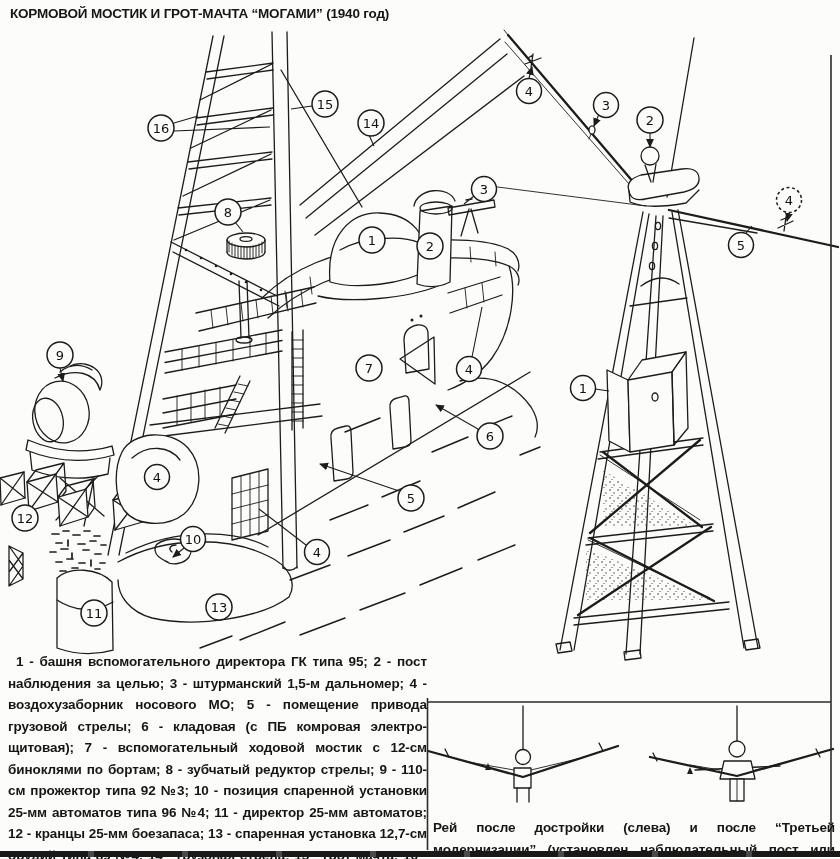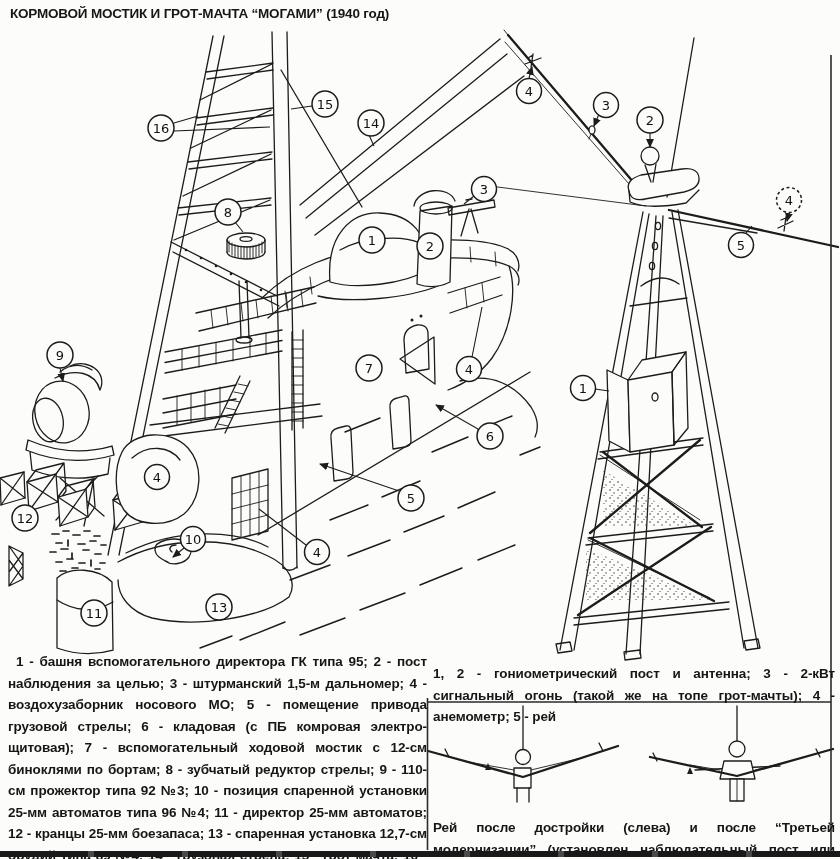--- a/index.html
+++ b/index.html
@@ -369,17 +369,16 @@
         <text x="741" y="249.5">5</text>
     </g>
     <g class="co">
       <line class="ld" x1="595" y1="389" x2="609" y2="391"></line>
       <circle cx="583" cy="388" r="12.5"></circle>
         <text x="583" y="392.5">1</text>
     </g>
   </svg>
 
   <p class="legend legend-left">1 - башня вспомогательного директора ГК типа 95; 2 - пост наблюдения за целью; 3 - штурманский 1,5-м дальномер; 4 - воздохузаборник носового МО; 5 - помещение привода грузовой стрелы; 6 - кладовая (с ПБ комровая электро-щитовая); 7 - вспомогательный ходовой мостик с 12-см биноклями по бортам; 8 - зубчатый редуктор стрелы; 9 - 110-см прожектор типа 92 №3; 10 - позиция спаренной установки 25-мм автоматов типа 96 №4; 11 - директор 25-мм автоматов; 12 - кранцы 25-мм боезапаса; 13 - спаренная установка 12,7-см орудий типа 89 №4; 14 - грузовая стрела; 15 - грот-мачта; 16 - опоры. Грот-мачта переделана в ходе “Второй модернизации”.</p>
-  <p class="legend legend-right">1, 2 - гониометрический пост и антенна; 3 - 2-кВт сигнальный огонь (такой же на топе грот-мачты); 4 - анемометр; 5 - рей</p>
   <p class="legend caption-right">Рей после достройки (слева) и после “Третьей модернизации” (установлен наблюдательный пост или пост УТС)</p>
 
   <div class="bottom-bar"></div>
 </div>
 
 </body></html>

